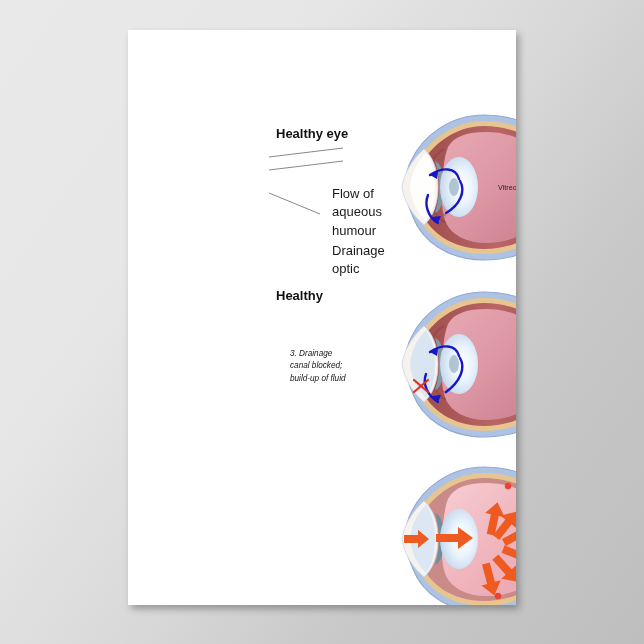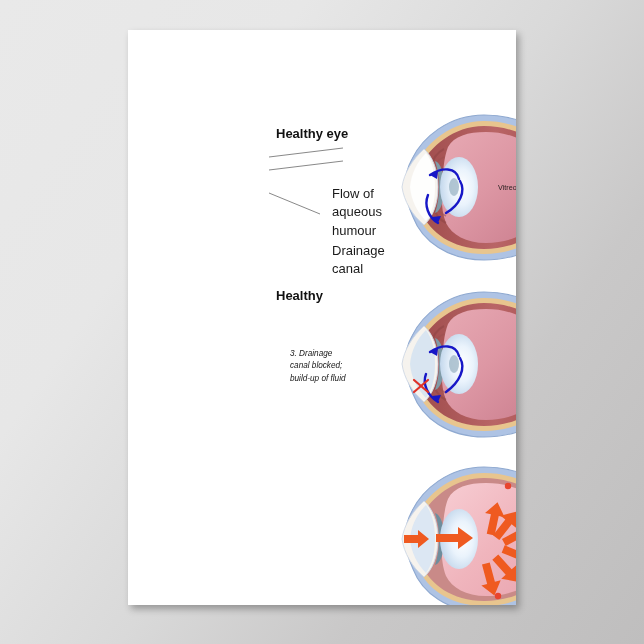--- a/index.html
+++ b/index.html
@@ -311,20 +311,20 @@
         <path d="M141 163 L192 184"></path>
       </g>
     </svg>
 
     <div class="sec-head" id="head-healthy">Healthy eye</div>
     <div class="sec-head" id="head-glaucoma">Healthy</div>
 
     <div class="callout" id="lbl-flow">Flow of
 aqueous
 humour</div>
-    <div class="callout" id="lbl-drain">Drainage canal</div>
+    <div class="callout" id="lbl-drain">Drainage optic</div>
 
     <div class="step" id="step1">3. Drainage
 canal blocked;
 build-up of fluid</div>
 
   </div>
 </div>
 
 </body></html>

